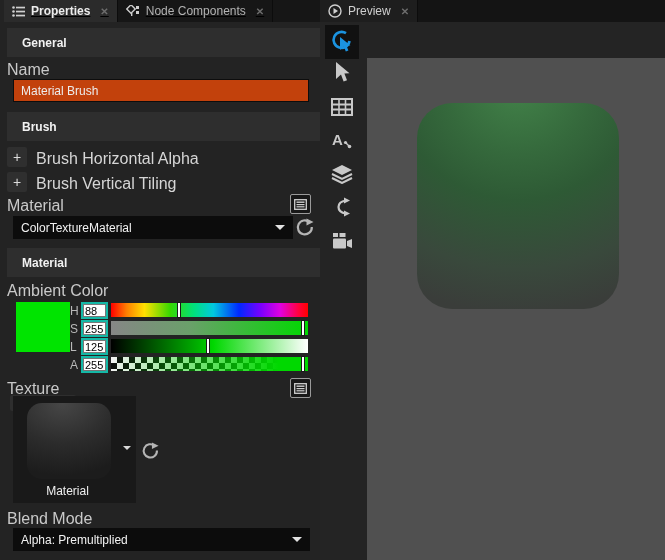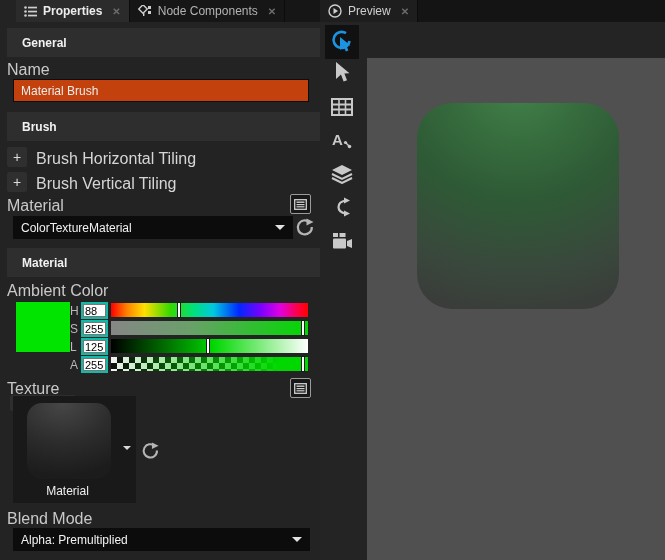--- a/index.html
+++ b/index.html
@@ -2,21 +2,21 @@
 <html><head>
 <meta charset="utf-8">
 <style>
   * { margin:0; padding:0; box-sizing:border-box; }
   html,body { width:665px; height:560px; background:#232323; overflow:hidden;
               font-family:"Liberation Sans", sans-serif; }
   #app { position:relative; width:665px; height:560px; background:#232323; }
 
   
   .tabbar { position:absolute; top:0; height:22px; background:#161616; display:flex; align-items:stretch; }
-  .tabbar.left { left:16px; width:319px; }
+  .tabbar.left { left:4px; width:319px;text-decoration:underline; }
   .tabbar.right { left:320px; width:345px; background:#141414; }
   .tab { display:flex; align-items:center; gap:6px; padding:0 8px; font-size:12px; color:#b3b3b3;
          border-right:1px solid #0c0c0c; cursor:default; }
   .tab.active { background:#2b2b2b; color:#ececec; font-weight:bold; }
   .tab .x { color:#6d6d6d; font-size:10px; font-weight:bold; margin-left:4px; }
 
   
   .lpanel { position:absolute; left:0; top:22px; width:361px; height:538px; background:#232323;
             border-right:1px solid #0a0a0a; }
   .sec-header { position:absolute; left:7px; right:1px; height:29px; background:#2e2e2e;
@@ -120,21 +120,21 @@
     <div class="lbl" style="left:7px; top:39px;">Name</div>
     <input class="txtinput" style="left: 13px; top: 57px; width: 296px; height: 23px;" value="Material Brush">
 
     <div class="sec-header" style="top:90px;gap:44px;">
       <span class="t">Brush</span>
       <svg width="12" height="7" viewBox="0 0 12 7">
         <polyline points="1,1 6,5.5 11,1" fill="none" stroke="#e0e0e0" stroke-width="2.2"></polyline>
       </svg>
     </div>
     <div class="plusbtn" style="left:7px; top:125px;">+</div>
-    <div class="lbl" style="left:36px; top:128px; color:#d6d6d6;">Brush Horizontal Tiling</div>
+    <div class="lbl" style="left:36px; top:128px; color:#d6d6d6;">Brush Horizontal Alpha</div>
     <div class="plusbtn" style="left:7px; top:150px;">+</div>
     <div class="lbl" style="left:36px; top:153px; color:#d6d6d6;">Brush Vertical Tiling</div>
 
     <div class="lbl" style="left:7px; top:175px;">Material</div>
     <div class="listbtn" style="left:290px; top:172px;">
       <svg width="13" height="11" viewBox="0 0 13 11">
         <rect x="0.7" y="0.7" width="11.6" height="9.6" fill="none" stroke="#cfcfcf" stroke-width="1.3"></rect>
         <rect x="2.5" y="2.5" width="8" height="1.4" fill="#cfcfcf"></rect>
         <rect x="2.5" y="5" width="8" height="1.2" fill="#cfcfcf"></rect>
         <rect x="2.5" y="7.2" width="8" height="1.2" fill="#cfcfcf"></rect>

